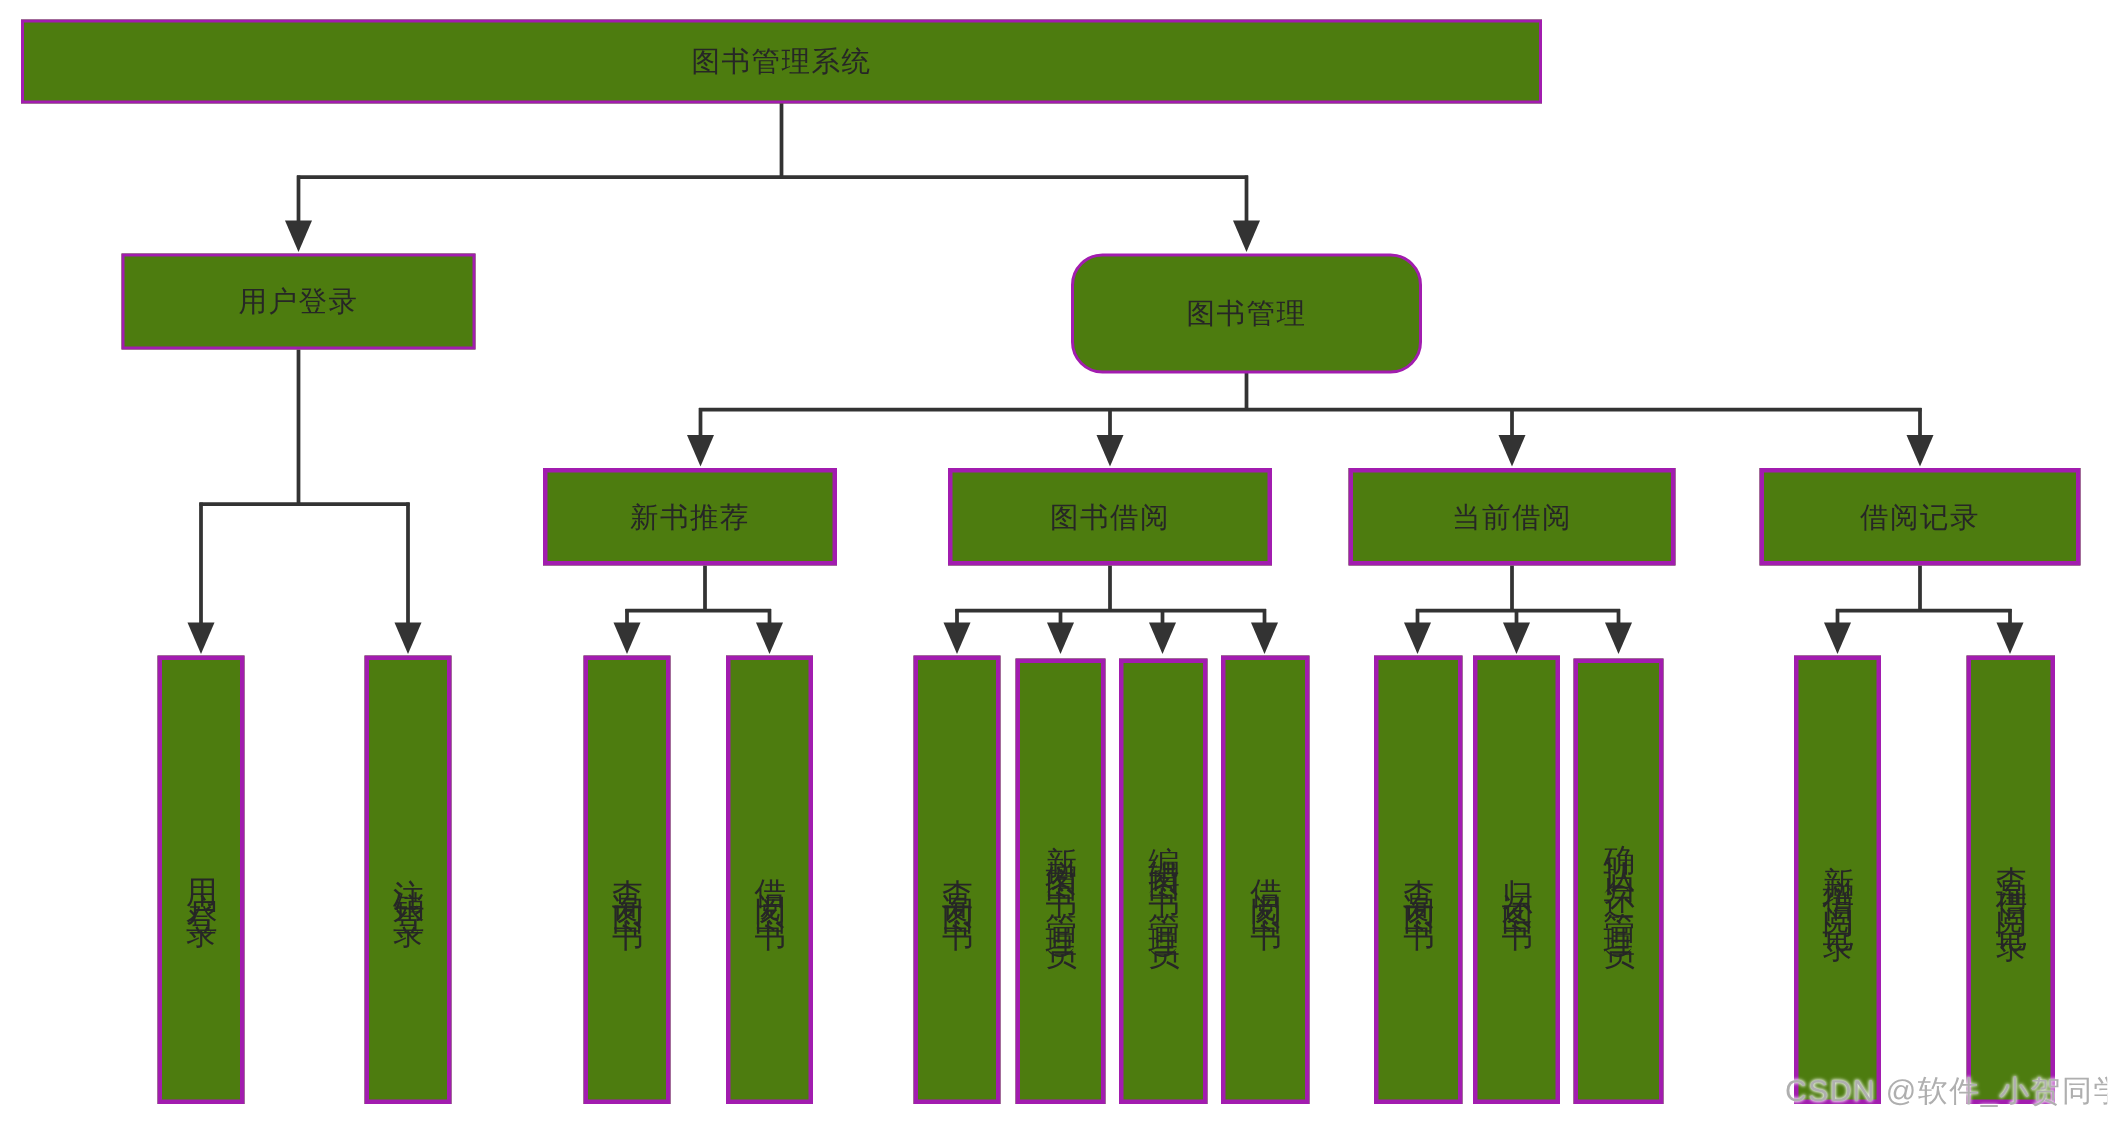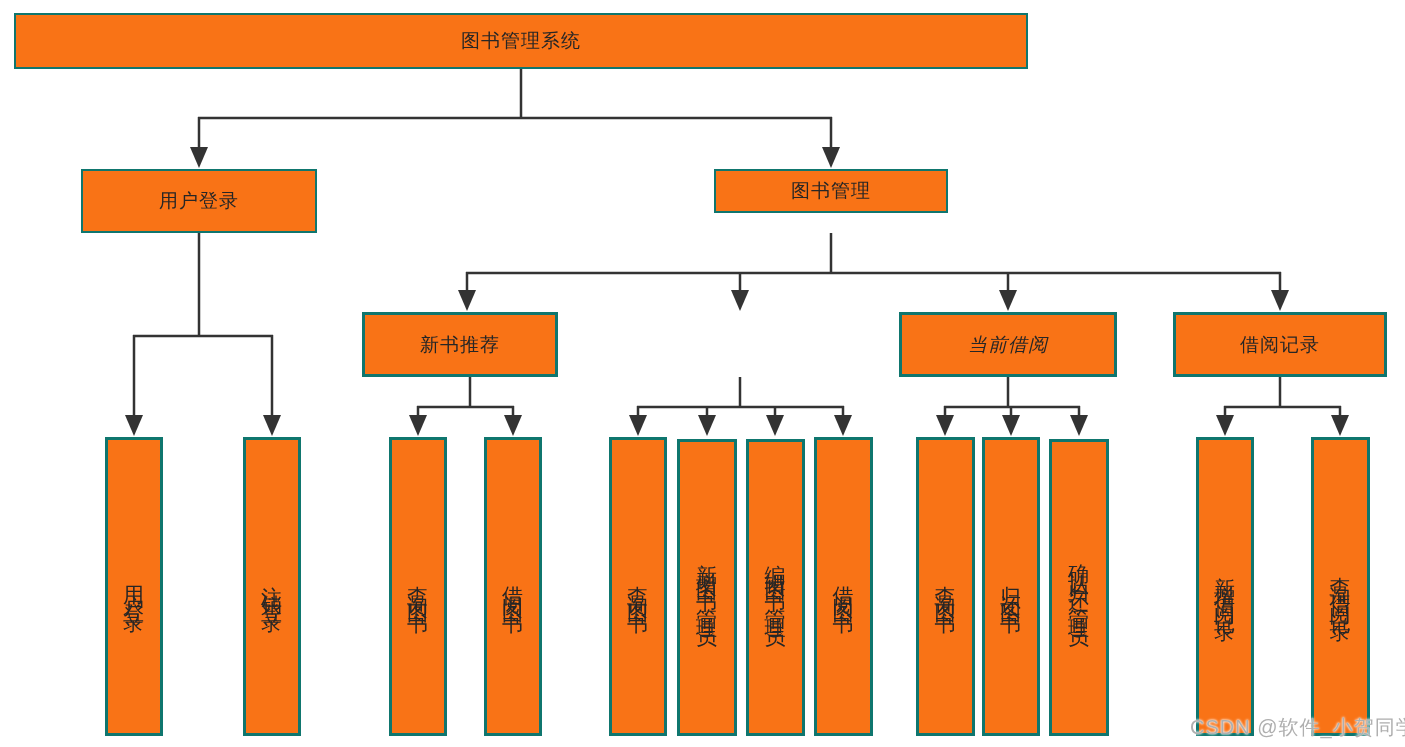--- a/index.html
+++ b/index.html
@@ -7,22 +7,22 @@
     position:relative;
     width:1405px;height:747px;
     background:#ffffff;
     font-family:"Liberation Sans","DejaVu Sans",sans-serif;
     overflow:hidden;
   }
   #connectors{position:absolute;left:0;top:0;z-index:0;}
   .node{
     position:absolute;
     box-sizing:border-box;
-    background:#f97316;
-    border:2px solid #0f766e;
+    background:#4d7c0f;
+    border:2px solid #a21caf;
     display:flex;align-items:center;justify-content:center;
     color:#262626;
     z-index:1;
   }
   .node.h{font-size:19px;letter-spacing:1px;white-space:nowrap;}
   .node.l3{border-width:3px;}
   .node.leaf{
     border-width:3px;
     font-size:21px;
     letter-spacing:9px;
@@ -116,28 +116,31 @@
     </g>
   </svg>
 
   <div class="node h" style="left:14px;top:13px;width:1014px;height:56px;">
     <span>图书管理系统</span>
   </div>
 
   <div class="node h" style="left:81px;top:169px;width:236px;height:64px;">
     <span>用户登录</span>
   </div>
-  <div class="node h" style="left:714px;top:169px;width:234px;height:44px;">
+  <div class="node h" style="left:714px;top:169px;width:234px;height:80px;border-radius:21px;">
     <span>图书管理</span>
   </div>
 
   <div class="node h l3" style="left:362px;top:312px;width:196px;height:65px;">
     <span>新书推荐</span>
   </div>
-  <div class="node h l3" style="left:899px;top:312px;width:218px;height:65px;font-style:italic;">
+  <div class="node h l3" style="left:632px;top:312px;width:216px;height:65px;">
+    <span>图书借阅</span>
+  </div>
+  <div class="node h l3" style="left:899px;top:312px;width:218px;height:65px;">
     <span>当前借阅</span>
   </div>
   <div class="node h l3" style="left:1173px;top:312px;width:214px;height:65px;">
     <span>借阅记录</span>
   </div>
 
   <div class="node leaf" style="left:105px;top:437px;width:58px;height:299px;">
     <span class="vtext">用户登录</span>
   </div>
   <div class="node leaf" style="left:243px;top:437px;width:58px;height:299px;">

